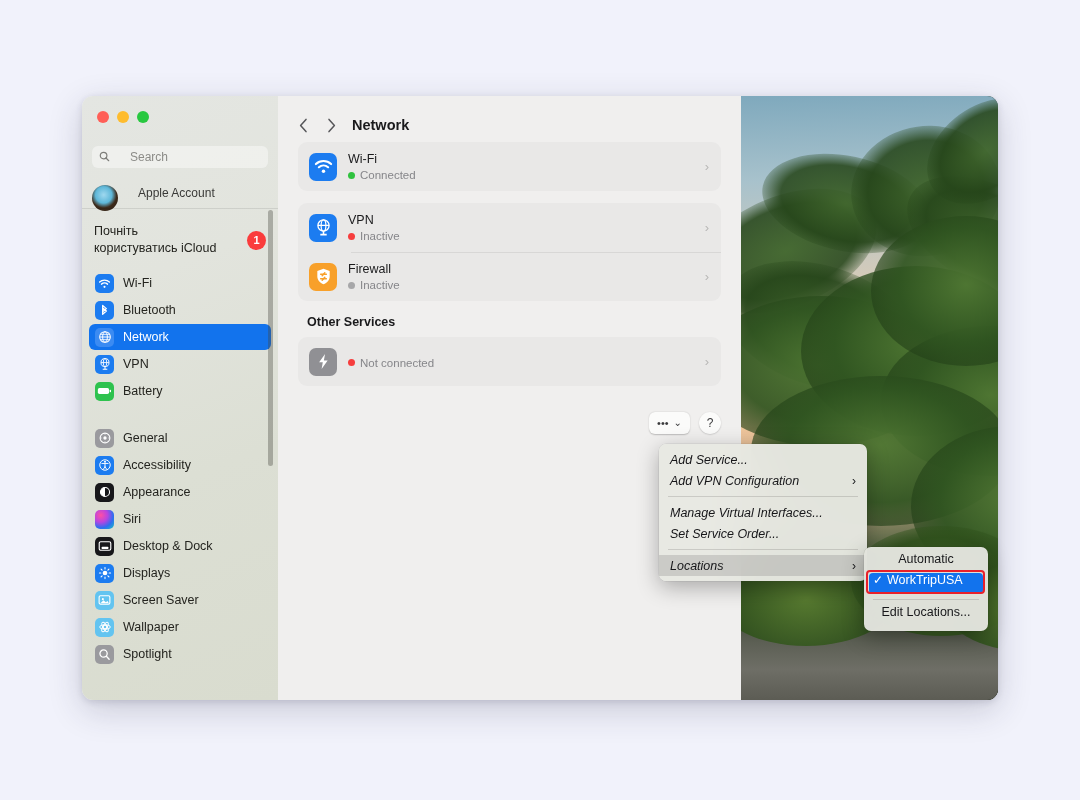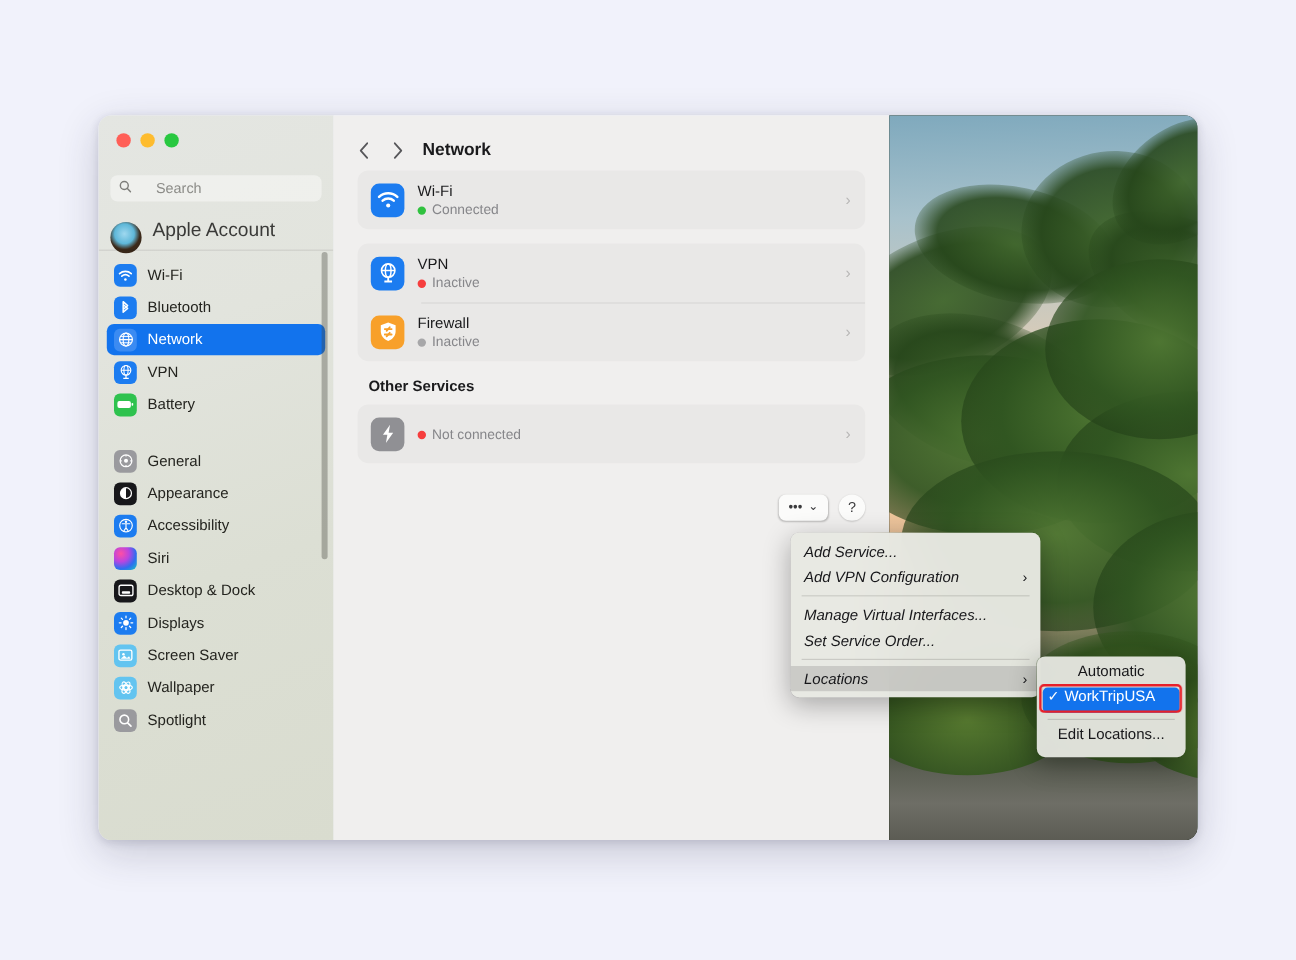--- a/index.html
+++ b/index.html
@@ -62,21 +62,21 @@
     display: flex; align-items: center; gap: 9px;
     padding: 0 10px; height: 30px;
     margin-top: 2px;
   }
   .acct-av {
     width: 26px; height: 26px; border-radius: 50%;
     background: radial-gradient(circle at 45% 38%, #9fd8ef 0%, #5eb7d8 38%, #3d2b1b 60%, #2b1d12 100%);
     flex: 0 0 26px;
     margin-top: 10px;
   }
-  .acct-name { font-size: 16px; color: #3a3a38; }
+  .acct-name { font-size: 12px; color: #3a3a38; margin-left: 11px; }
 
   .icloud {
     display: flex; align-items: center; justify-content: space-between;
     padding: 6px 12px 6px 12px; margin-top: 8px;
   }
   .icloud-txt { font-size: 12.5px; color: #24241f; line-height: 17px; }
   .badge {
     width: 19px; height: 19px; border-radius: 50%;
     background: #fa3c3c; color: #fff;
     font-size: 11px; font-weight: bold;
@@ -297,20 +297,27 @@
 
       <div class="acct">
         <div class="acct-av"></div>
         <span class="acct-name">Apple Account</span>
       </div>
 
       <div style="position:relative;height:1px;">
           <div class="sb-sep"></div>
         </div>
 
+      <div class="icloud">
+        <div class="icloud-txt">
+          <div>Почніть</div>
+          <div>користуватись iCloud</div>
+        </div>
+        <div class="badge">1</div>
+      </div>
 
       <div class="sb-group">
         <div class="sb-item">
           <span class="sbi" style="background:#1c7cf0">
             <svg width="13" height="13" viewBox="0 0 16 16">
                 <path d="M2 6.2a9 9 0 0 1 12 0" stroke="#fff" stroke-width="1.7" fill="none" stroke-linecap="round"></path>
                 <path d="M4.3 8.8a5.8 5.8 0 0 1 7.4 0" stroke="#fff" stroke-width="1.7" fill="none" stroke-linecap="round"></path>
                 <circle cx="8" cy="12.1" r="1.3" fill="#fff"></circle>
               </svg>
           </span>
@@ -369,37 +376,37 @@
                 <circle cx="8" cy="8" r="1.9" fill="#fff"></circle>
                 <line x1="8" y1="2.4" x2="8" y2="4" stroke="#fff" stroke-width="1.1"></line>
                 <line x1="8" y1="12" x2="8" y2="13.6" stroke="#fff" stroke-width="1.1"></line>
                 <line x1="2.4" y1="8" x2="4" y2="8" stroke="#fff" stroke-width="1.1"></line>
                 <line x1="12" y1="8" x2="13.6" y2="8" stroke="#fff" stroke-width="1.1"></line>
               </svg>
           </span>
           <span class="sb-label">General</span>
         </div>
         <div class="sb-item">
-          <span class="sbi" style="background:#17171a">
-            <svg width="14" height="14" viewBox="0 0 16 16">
-                <circle cx="8" cy="8" r="5.2" fill="none" stroke="#fff" stroke-width="1.2"></circle>
-                <path d="M8 2.8a5.2 5.2 0 0 0 0 10.4z" fill="#fff"></path>
-              </svg>
-          </span>
-          <span class="sb-label">Appearance</span>
-        </div>
-        <div class="sb-item">
           <span class="sbi" style="background:#1c7cf0">
             <svg width="14" height="14" viewBox="0 0 16 16">
                 <circle cx="8" cy="8" r="6" fill="none" stroke="#fff" stroke-width="1.1"></circle>
                 <circle cx="8" cy="4.3" r="1.15" fill="#fff"></circle>
                 <path d="M4.4 6.2h7.2M8 6.2v4M8 10.2l-1.9 2.6M8 10.2l1.9 2.6" stroke="#fff" stroke-width="1.1" fill="none" stroke-linecap="round"></path>
               </svg>
           </span>
           <span class="sb-label">Accessibility</span>
+        </div>
+        <div class="sb-item">
+          <span class="sbi" style="background:#17171a">
+            <svg width="14" height="14" viewBox="0 0 16 16">
+                <circle cx="8" cy="8" r="5.2" fill="none" stroke="#fff" stroke-width="1.2"></circle>
+                <path d="M8 2.8a5.2 5.2 0 0 0 0 10.4z" fill="#fff"></path>
+              </svg>
+          </span>
+          <span class="sb-label">Appearance</span>
         </div>
         <div class="sb-item">
           <span class="sbi" style="background:radial-gradient(circle at 30% 28%, #ff4fa3 0%, #b845e0 36%, #2f6df0 66%, #16c6c0 100%)"></span>
           <span class="sb-label">Siri</span>
         </div>
         <div class="sb-item">
           <span class="sbi" style="background:#17171a">
             <svg width="14" height="12" viewBox="0 0 16 13">
                 <rect x="1.4" y="1.6" width="13.2" height="9.8" rx="1.8" fill="none" stroke="#fff" stroke-width="1.3"></rect>
                 <rect x="4" y="7.4" width="8" height="2.4" rx="1" fill="#fff"></rect>

